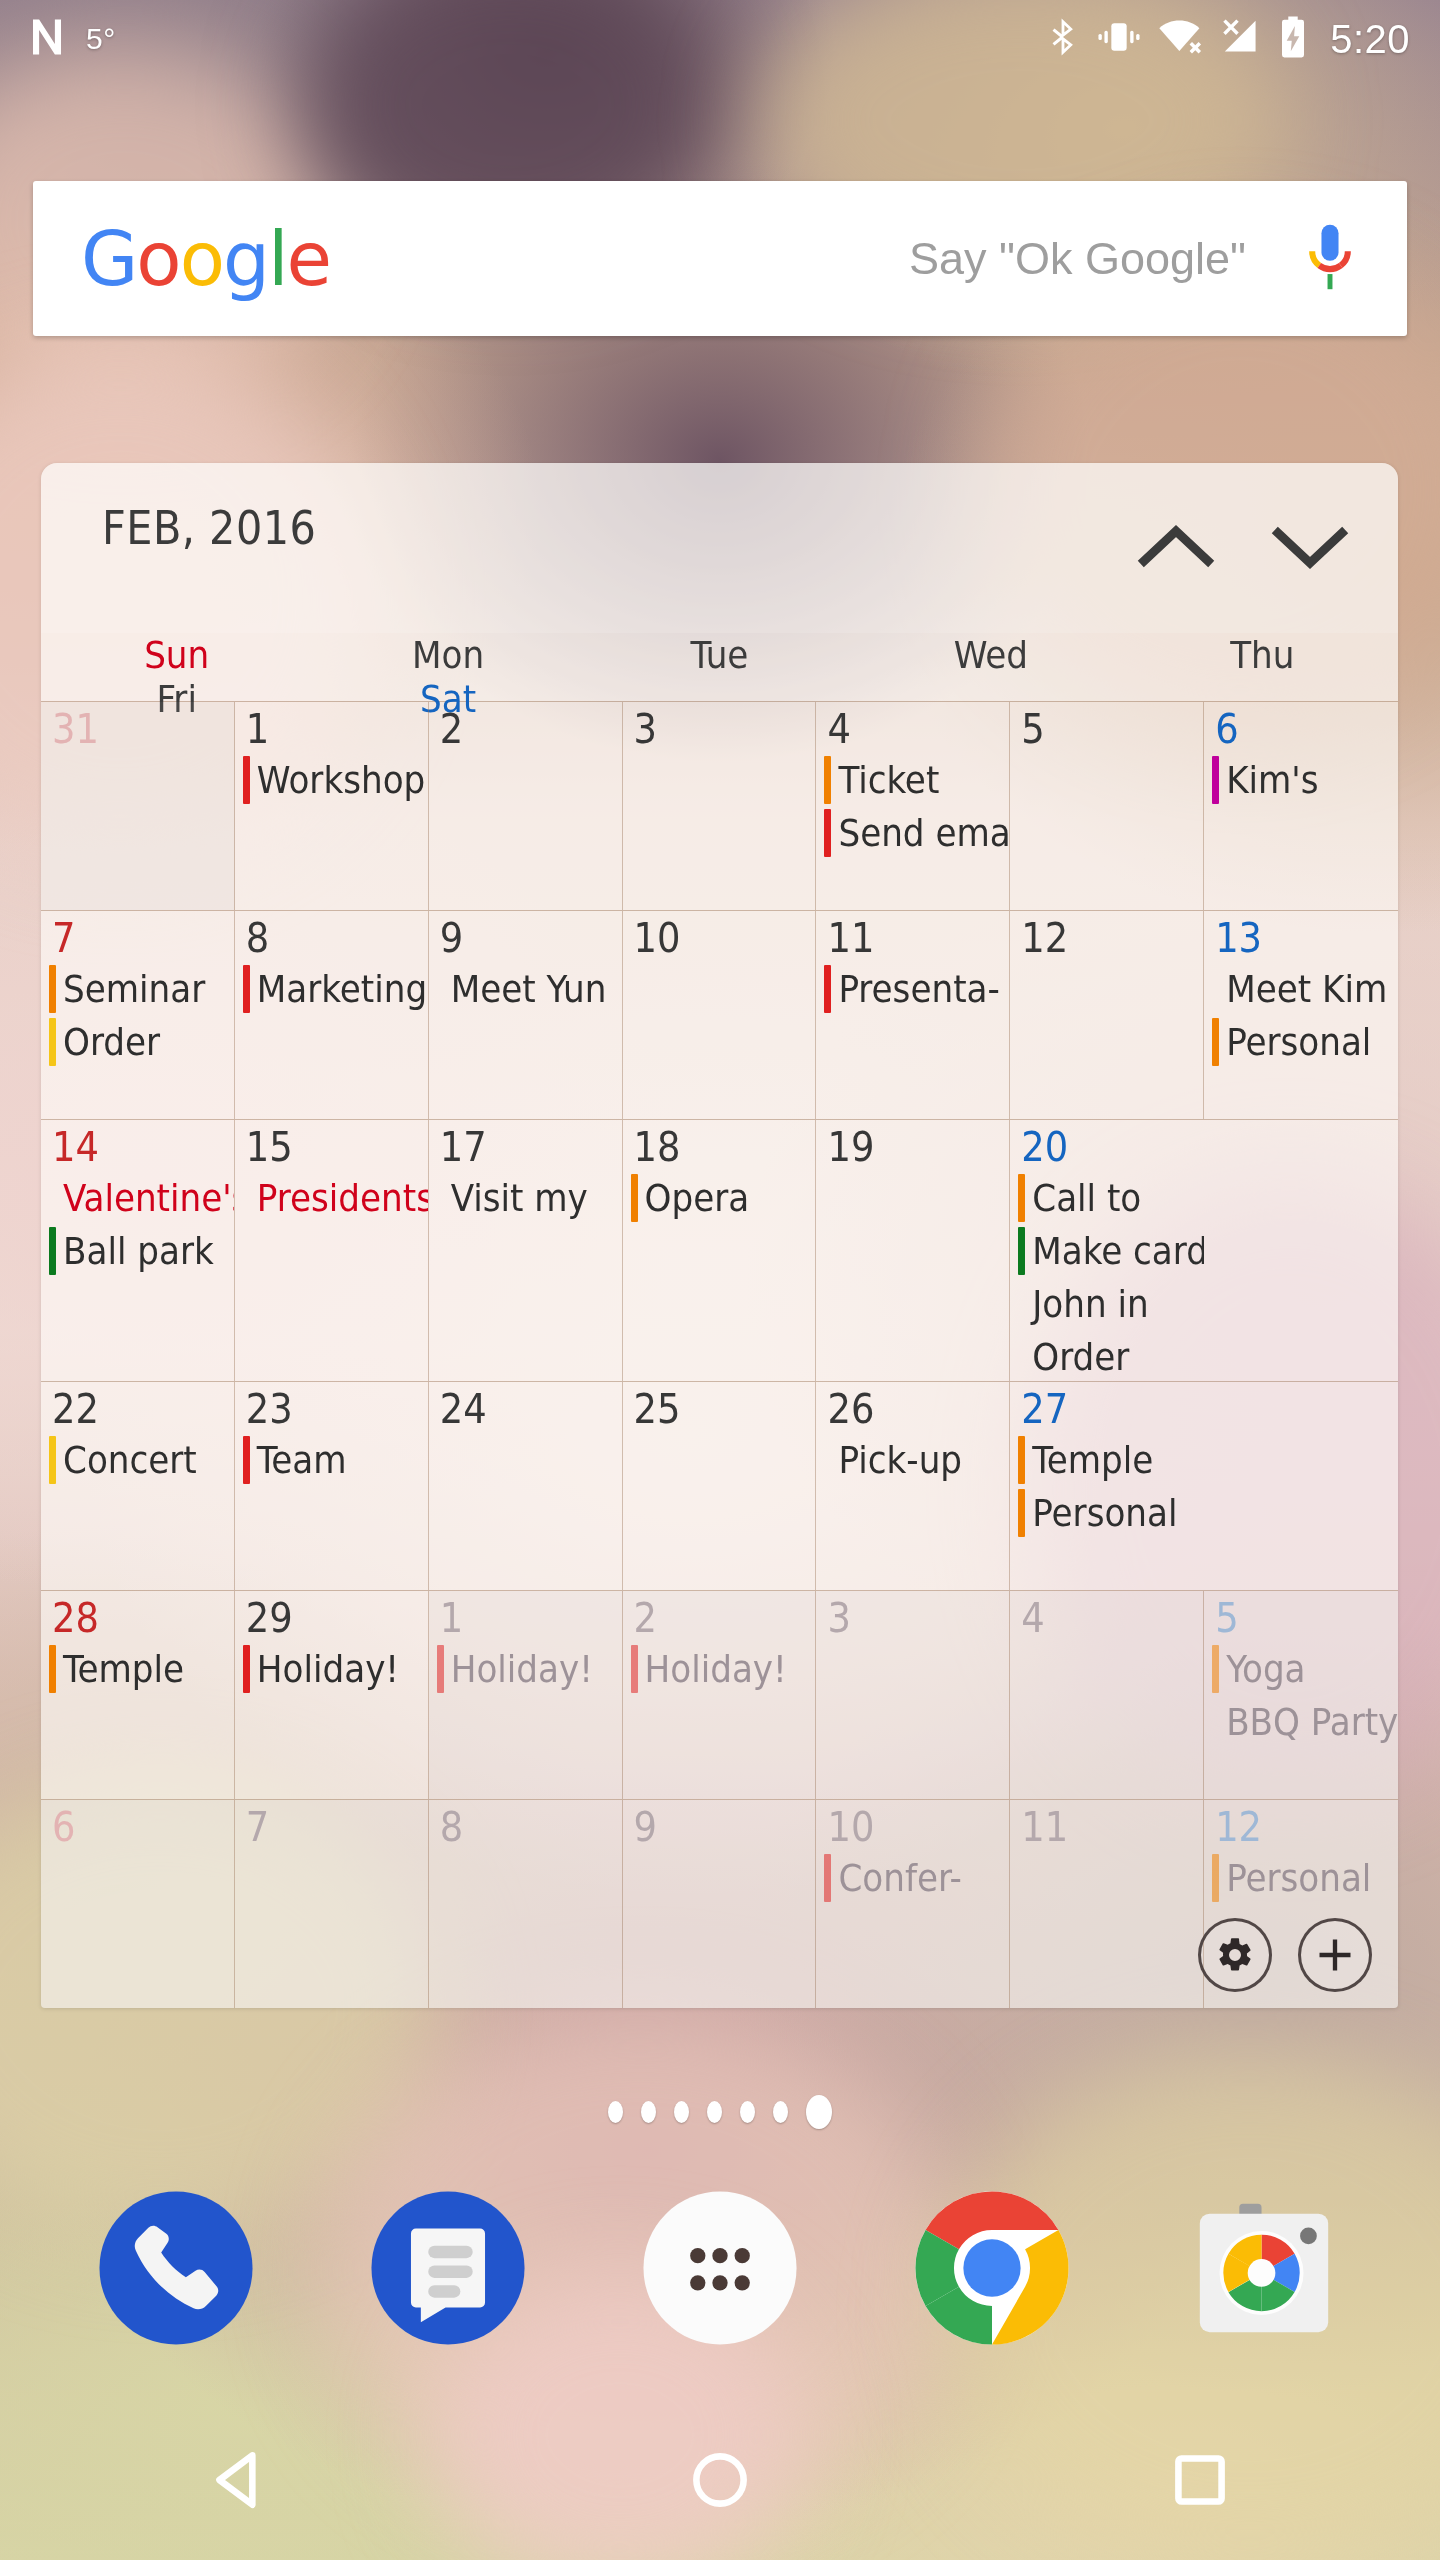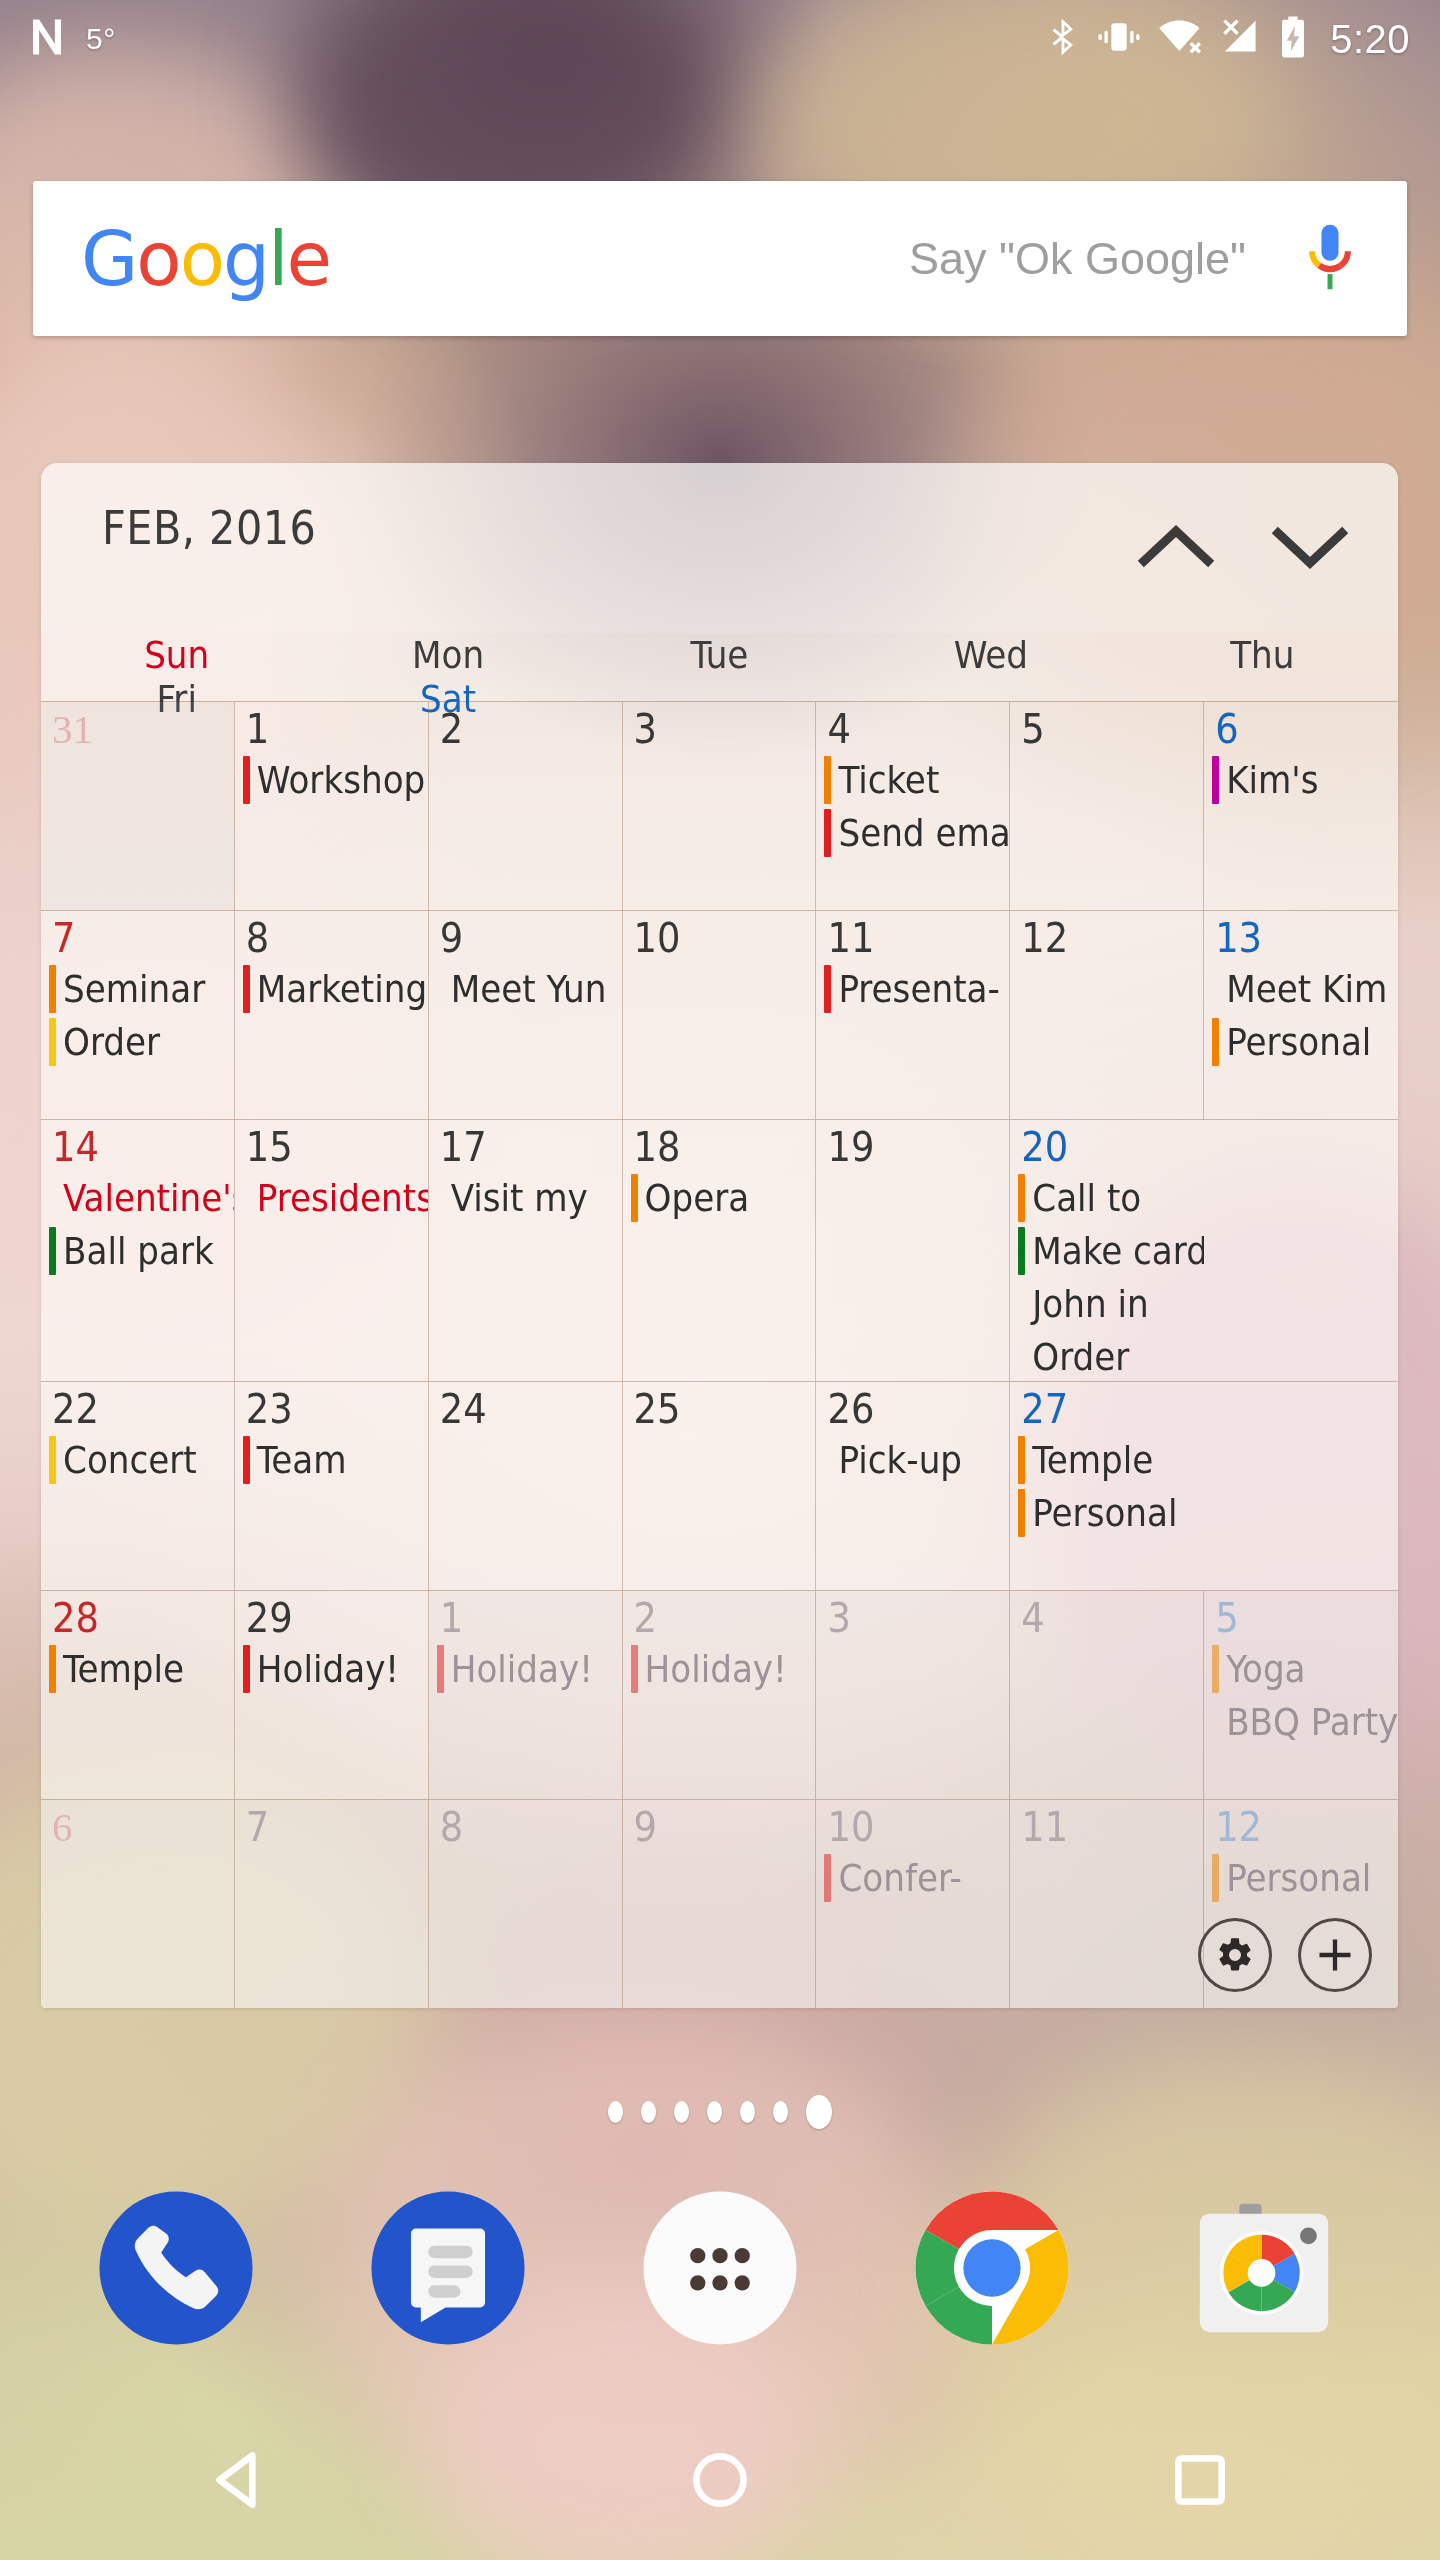--- a/index.html
+++ b/index.html
@@ -88,21 +88,21 @@
   }
   .cal-cell:last-child{border-right:none;}
   .cal-cell.outside{background:rgba(190,175,180,0.10);}
   .daynum{
     font-size:41px;color:#373737;line-height:1.05;
     font-family:"DejaVu Sans Condensed","Liberation Sans",sans-serif;
     padding-left:3px;
   }
   .daynum.sun{color:#c62828;} .daynum.sat{color:#1565c0;}
   .daynum.dim{color:#b4a8ac;}
-  .daynum.dim.sun{color:#e3b3b3;font-family:Liberation Serif, serif;} .daynum.dim.sat{color:#9fb8d6;}
+  .daynum.dim.sun{color:#e3b3b3;} .daynum.dim.sat{color:#9fb8d6;}
   .evt{
     display:flex;align-items:stretch;margin-top:5px;height:48px;
   }
   .evt-bar{width:7px;flex:0 0 7px;margin-right:7px;border-radius:1px;}
   .evt-bar.none{background:transparent;width:0;flex:0 0 0;margin-right:14px;}
   .evt-txt{
     font-size:38px;color:#2e2e2e;white-space:nowrap;line-height:48px;
     font-family:"DejaVu Sans Condensed","Liberation Sans",sans-serif;
   }
   .evt-txt.holiday{color:#d0021b;}

